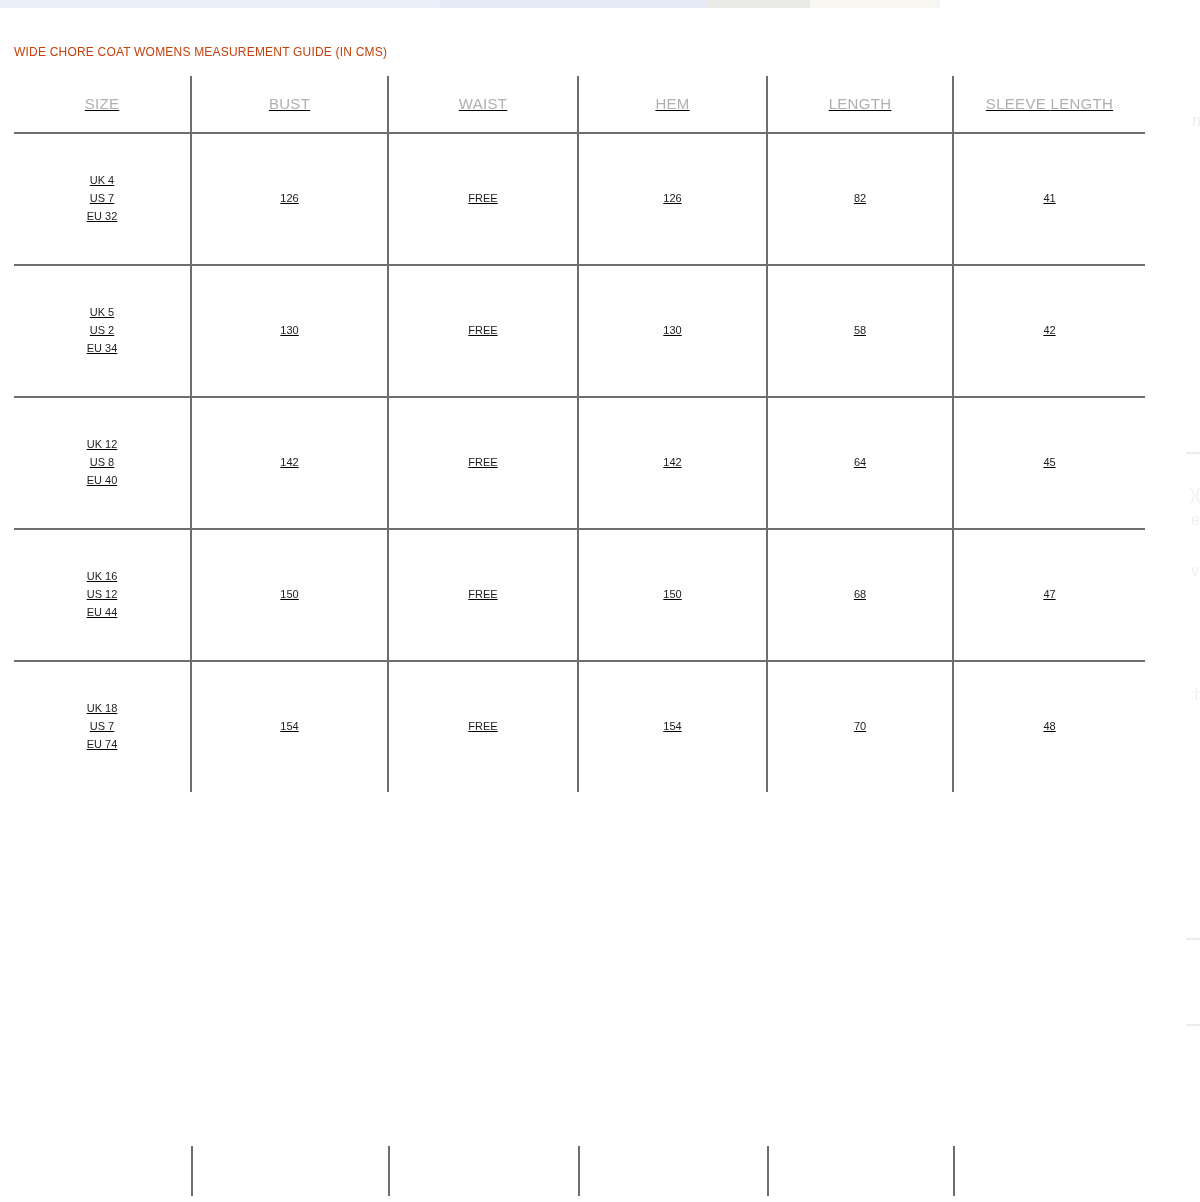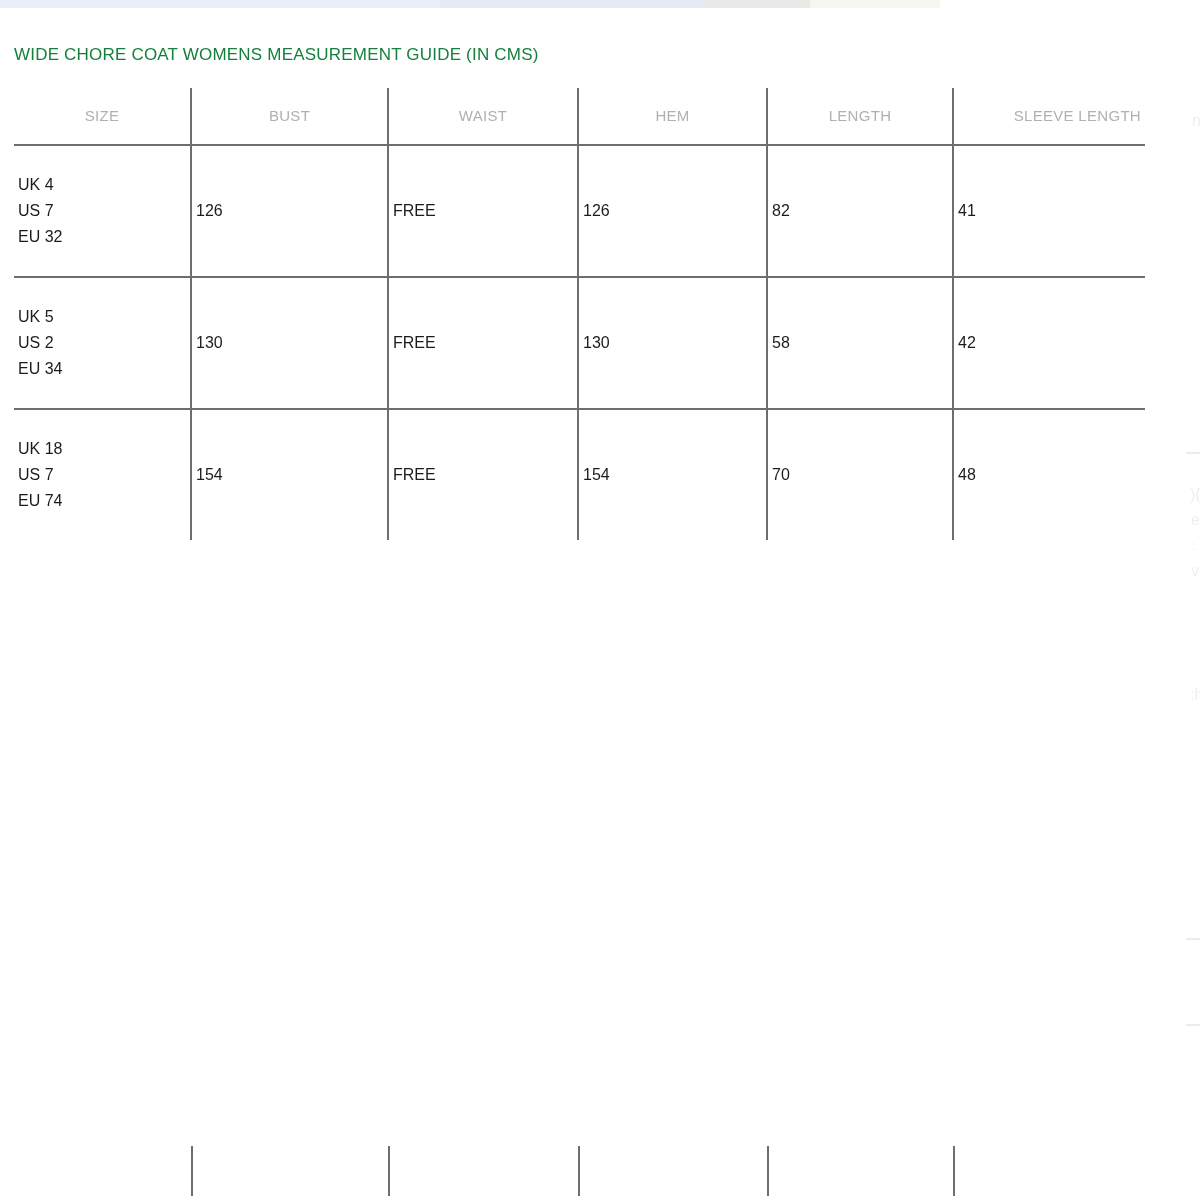--- a/index.html
+++ b/index.html
@@ -29,35 +29,36 @@
   .band-b { width: 265px; background: #e4eaf6; }
   .band-c { width: 105px; background: #e9e9e7; }
   .band-d { width: 130px; background: #f8f6f0; }
   .band-e { width: 260px; background: #ffffff; }
 
   
   #guide-title {
     position: absolute;
     left: 14px;
     top: 45px;
-    font-size: 17px;
+    font-size: 12px;
     letter-spacing: 0.2px;
-    color: #15803d;
+    color: #c2410c;
     white-space: nowrap;
     font-family: "Liberation Sans", sans-serif;
   }
 
   
   #size-table {
     position: absolute;
     left: 14px;
-    top: 88px;
+    top: 76px;
     width: 1131px;
     border-collapse: collapse;
     table-layout: fixed;
+    text-decoration: underline;
   }
   #size-table col.c-size   { width: 177px; }
   #size-table col.c-bust   { width: 197px; }
   #size-table col.c-waist  { width: 190px; }
   #size-table col.c-hem    { width: 189px; }
   #size-table col.c-length { width: 186px; }
   #size-table col.c-sleeve { width: 192px; }
 
   #size-table th {
     font-weight: normal;
@@ -65,25 +66,26 @@
     color: #b0b0b0;
     letter-spacing: 0.3px;
     text-align: center;
     vertical-align: middle;
     height: 56px;
     padding: 0 4px;
     border-bottom: 2px solid #6e6e6e;
     border-right: 2px solid #6e6e6e;
     line-height: 1.45;
   }
-  #size-table th:last-child { border-right: none; text-align: right; }
+  #size-table th:last-child { border-right: none; }
 
   #size-table td {
+    text-align: center;
     vertical-align: middle;
-    font-size: 16px;
+    font-size: 11px;
     color: #1c1c1c;
     height: 130px;
     padding: 0 4px;
     border-bottom: 2px solid #6e6e6e;
     border-right: 2px solid #6e6e6e;
     line-height: 1.62;
     font-weight: 400;
   }
   #size-table td:last-child { border-right: none; }
   #size-table tbody tr:last-child td { border-bottom: none; }
@@ -198,22 +200,46 @@
       </td>
       <td>130</td>
       <td>FREE</td>
       <td>130</td>
       <td>58</td>
       <td>42</td>
     </tr>
 
 
 
-
-
+    <tr>
+      <td class="size-cell">
+        <span>UK 12</span>
+        <span>US 8</span>
+        <span>EU 40</span>
+      </td>
+      <td>142</td>
+      <td>FREE</td>
+      <td>142</td>
+      <td>64</td>
+      <td>45</td>
+    </tr>
+
+
+    <tr>
+      <td class="size-cell">
+        <span>UK 16</span>
+        <span>US 12</span>
+        <span>EU 44</span>
+      </td>
+      <td>150</td>
+      <td>FREE</td>
+      <td>150</td>
+      <td>68</td>
+      <td>47</td>
+    </tr>
 
     <tr>
       <td class="size-cell">
         <span>UK 18</span>
         <span>US 7</span>
         <span>EU 74</span>
       </td>
       <td>154</td>
       <td>FREE</td>
       <td>154</td>

